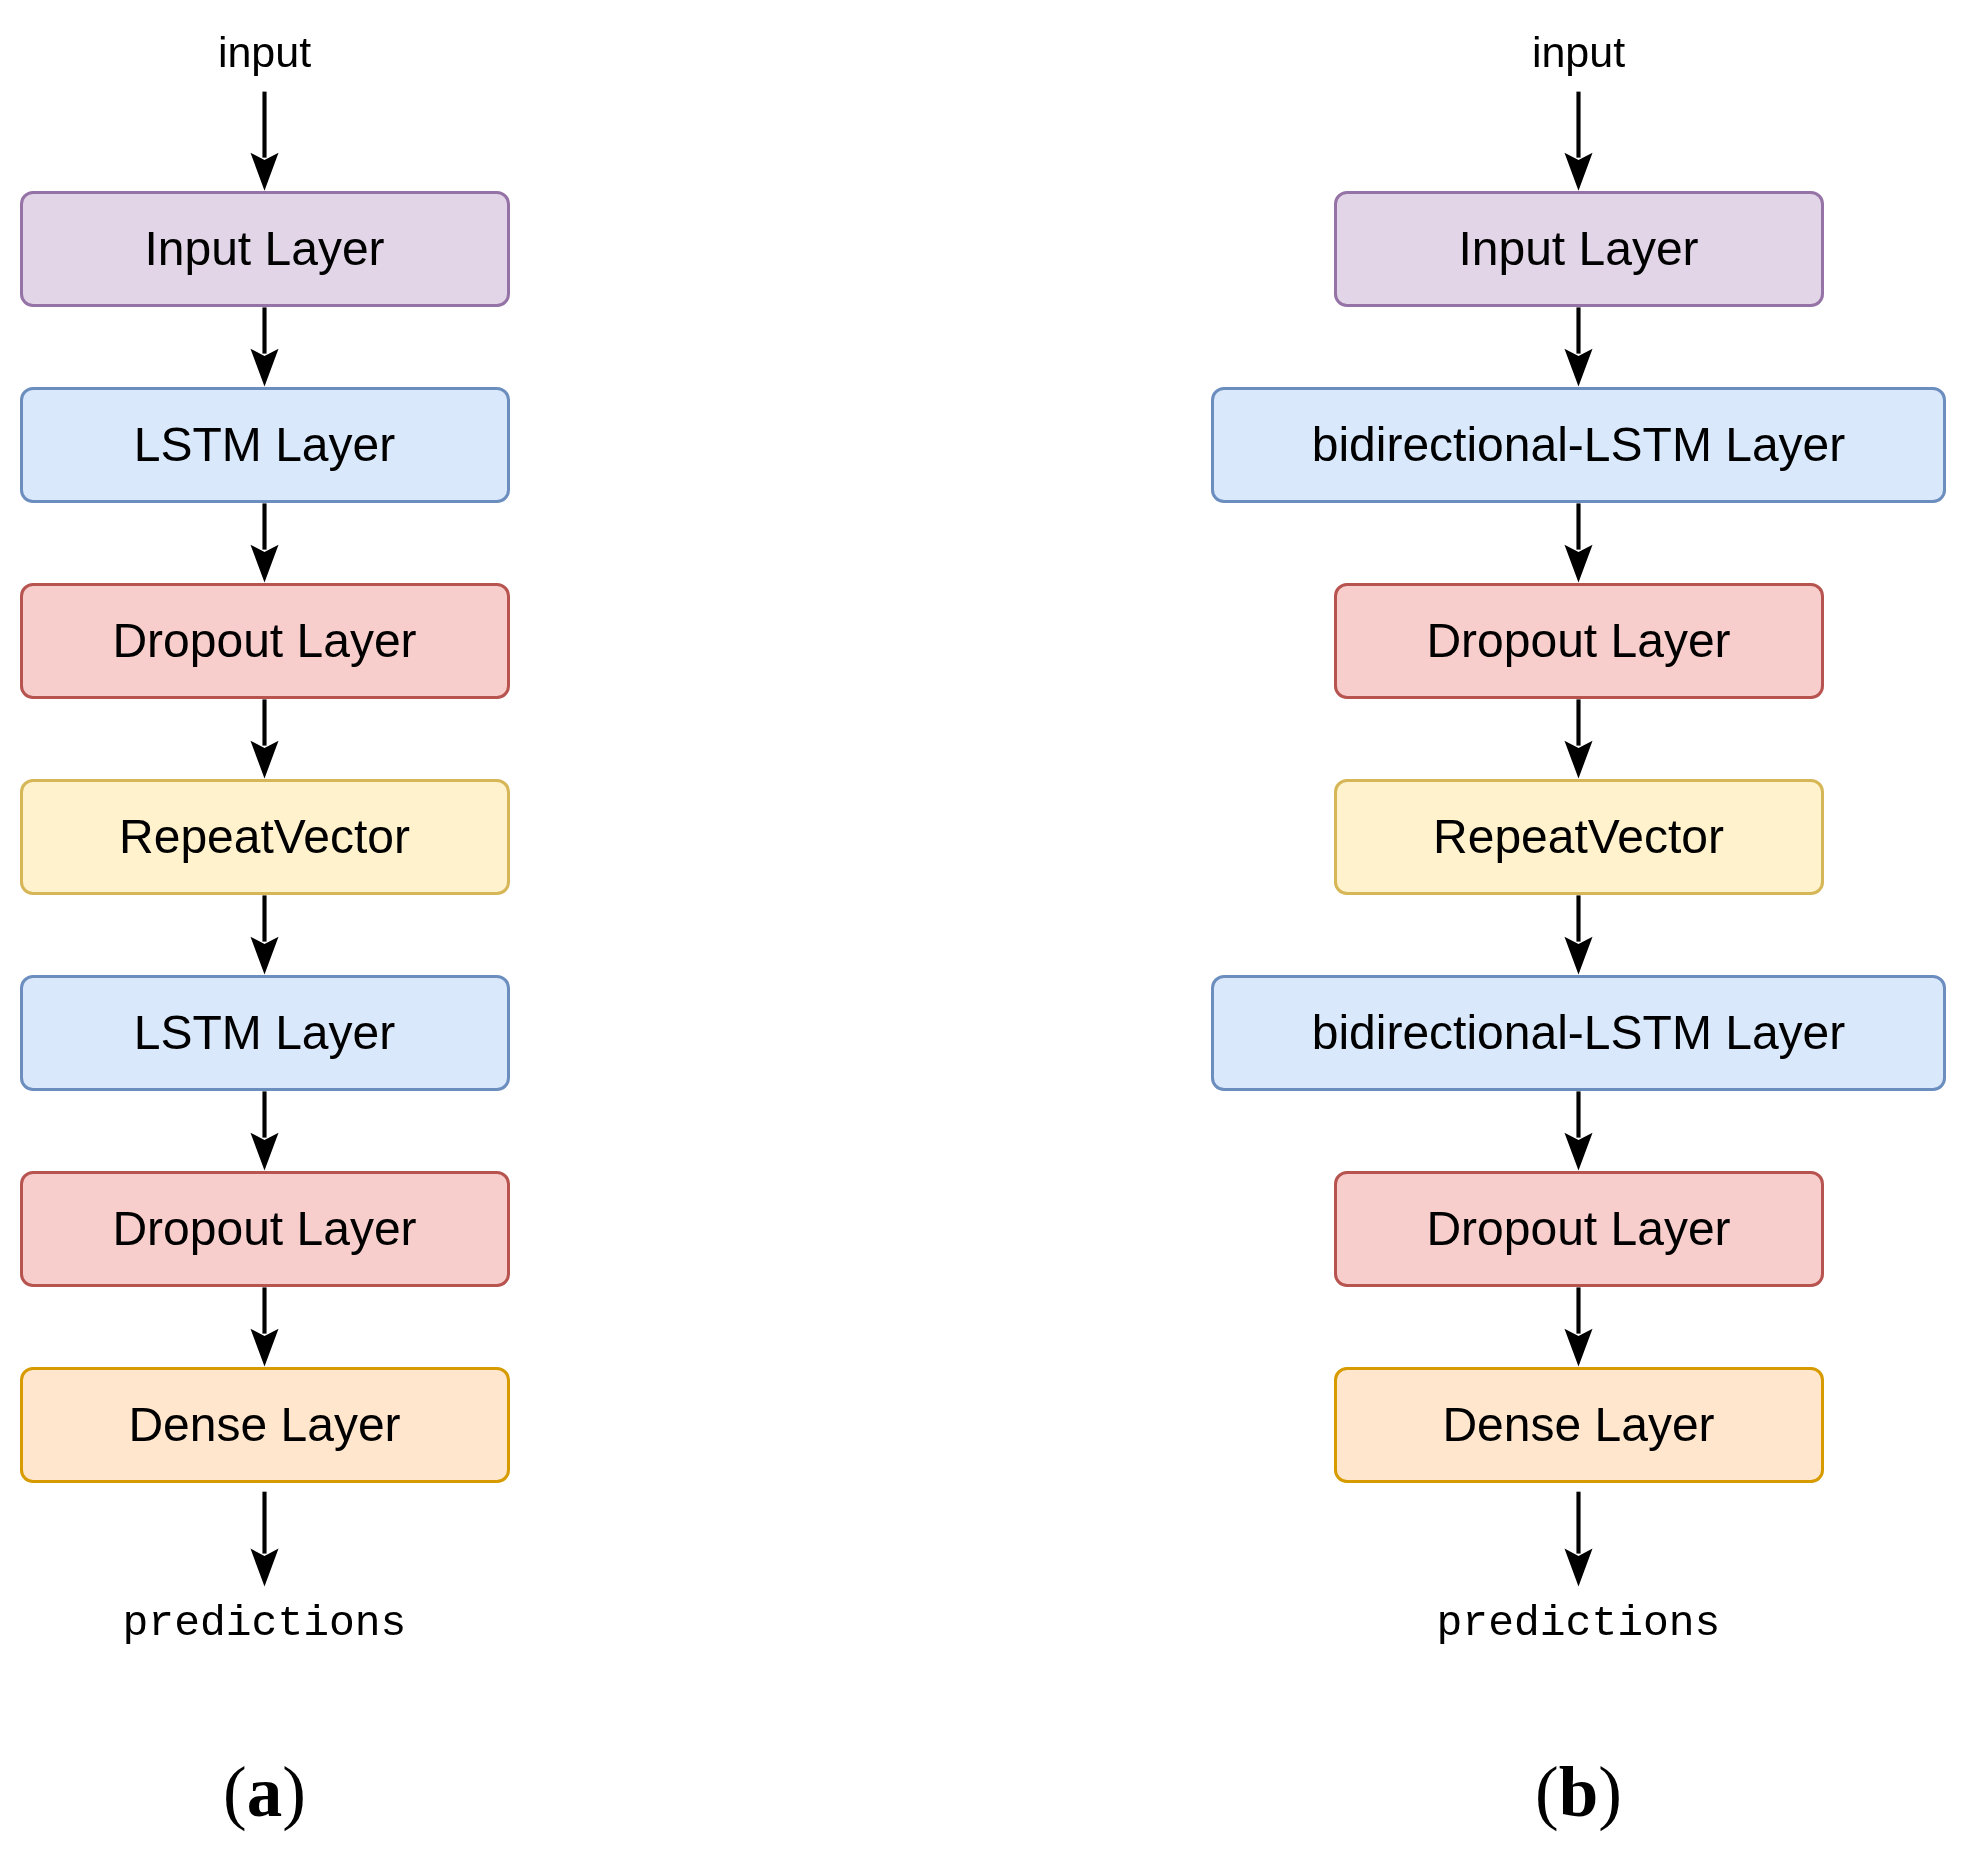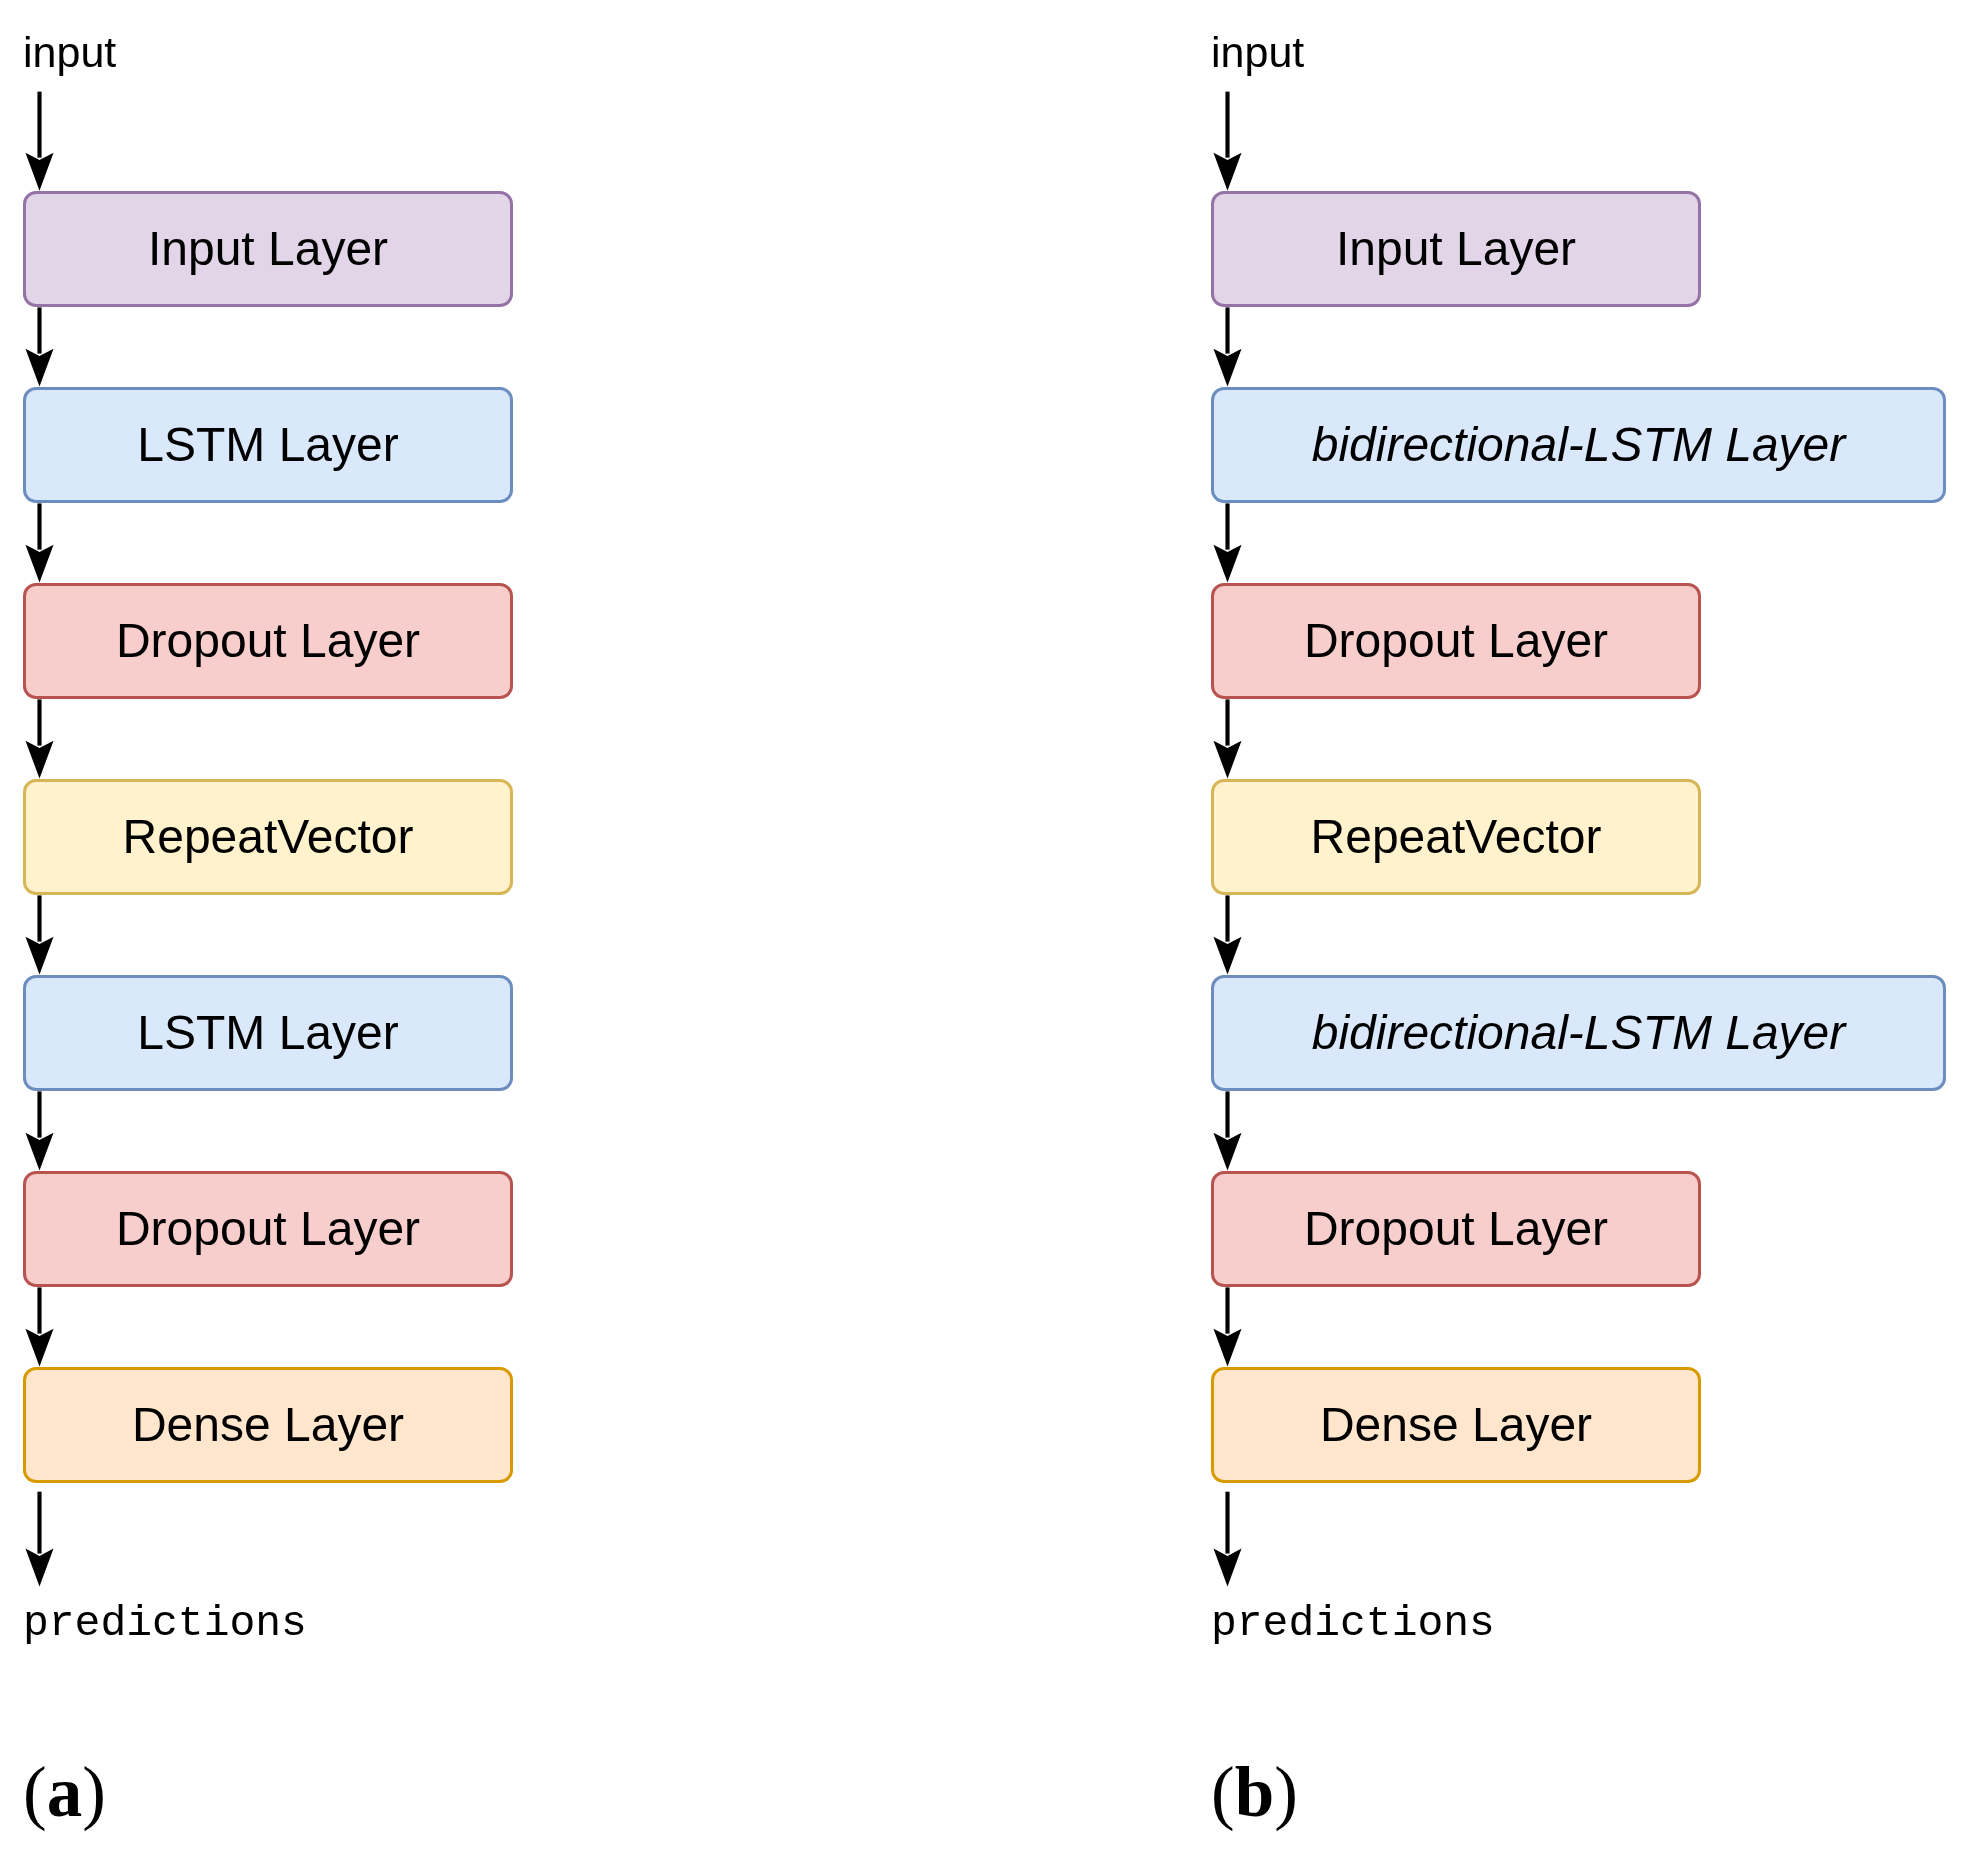--- a/index.html
+++ b/index.html
@@ -6,41 +6,41 @@
   .figure{
     position:relative;
     width:1962px;height:1867px;
     background:#ffffff;
     font-family:"Liberation Sans",sans-serif;
     color:#000;
     overflow:hidden;
   }
   .panel{
     position:absolute;top:0;
-    display:flex;flex-direction:column;align-items:flex-start;
+    display:flex;flex-direction:column;align-items:center;
   }
   .panel.a{left:23px;width:483px;}
   .panel.b{left:1211px;width:735px;}
   .flow-label{
     font-size:43px;line-height:61px;height:61px;
     text-align:center;white-space:nowrap;
   }
   .flow-label.input{margin-top:21.6px;}
   .flow-label.output{margin-top:11.6px;height:52px;line-height:52px;font-family:Liberation Mono, monospace;}
   .node{
     box-sizing:border-box;
     width:490px;height:116px;
     border:3.3px solid #888;
     border-radius:13px;
     display:flex;align-items:center;justify-content:center;
     font-size:48px;
     white-space:nowrap;
     flex:0 0 auto;
   }
-  .node.wide{width:735px;font-style:italic;}
+  .node.wide{width:735px;}
   .arrow{display:block;flex:0 0 auto;}
   .caption{
     margin-top:106px;
     font-family:"Liberation Serif",serif;
     font-size:71px;line-height:73px;
     text-align:center;
   }
   .caption .letter{font-weight:bold;}
 </style>
 </head>

